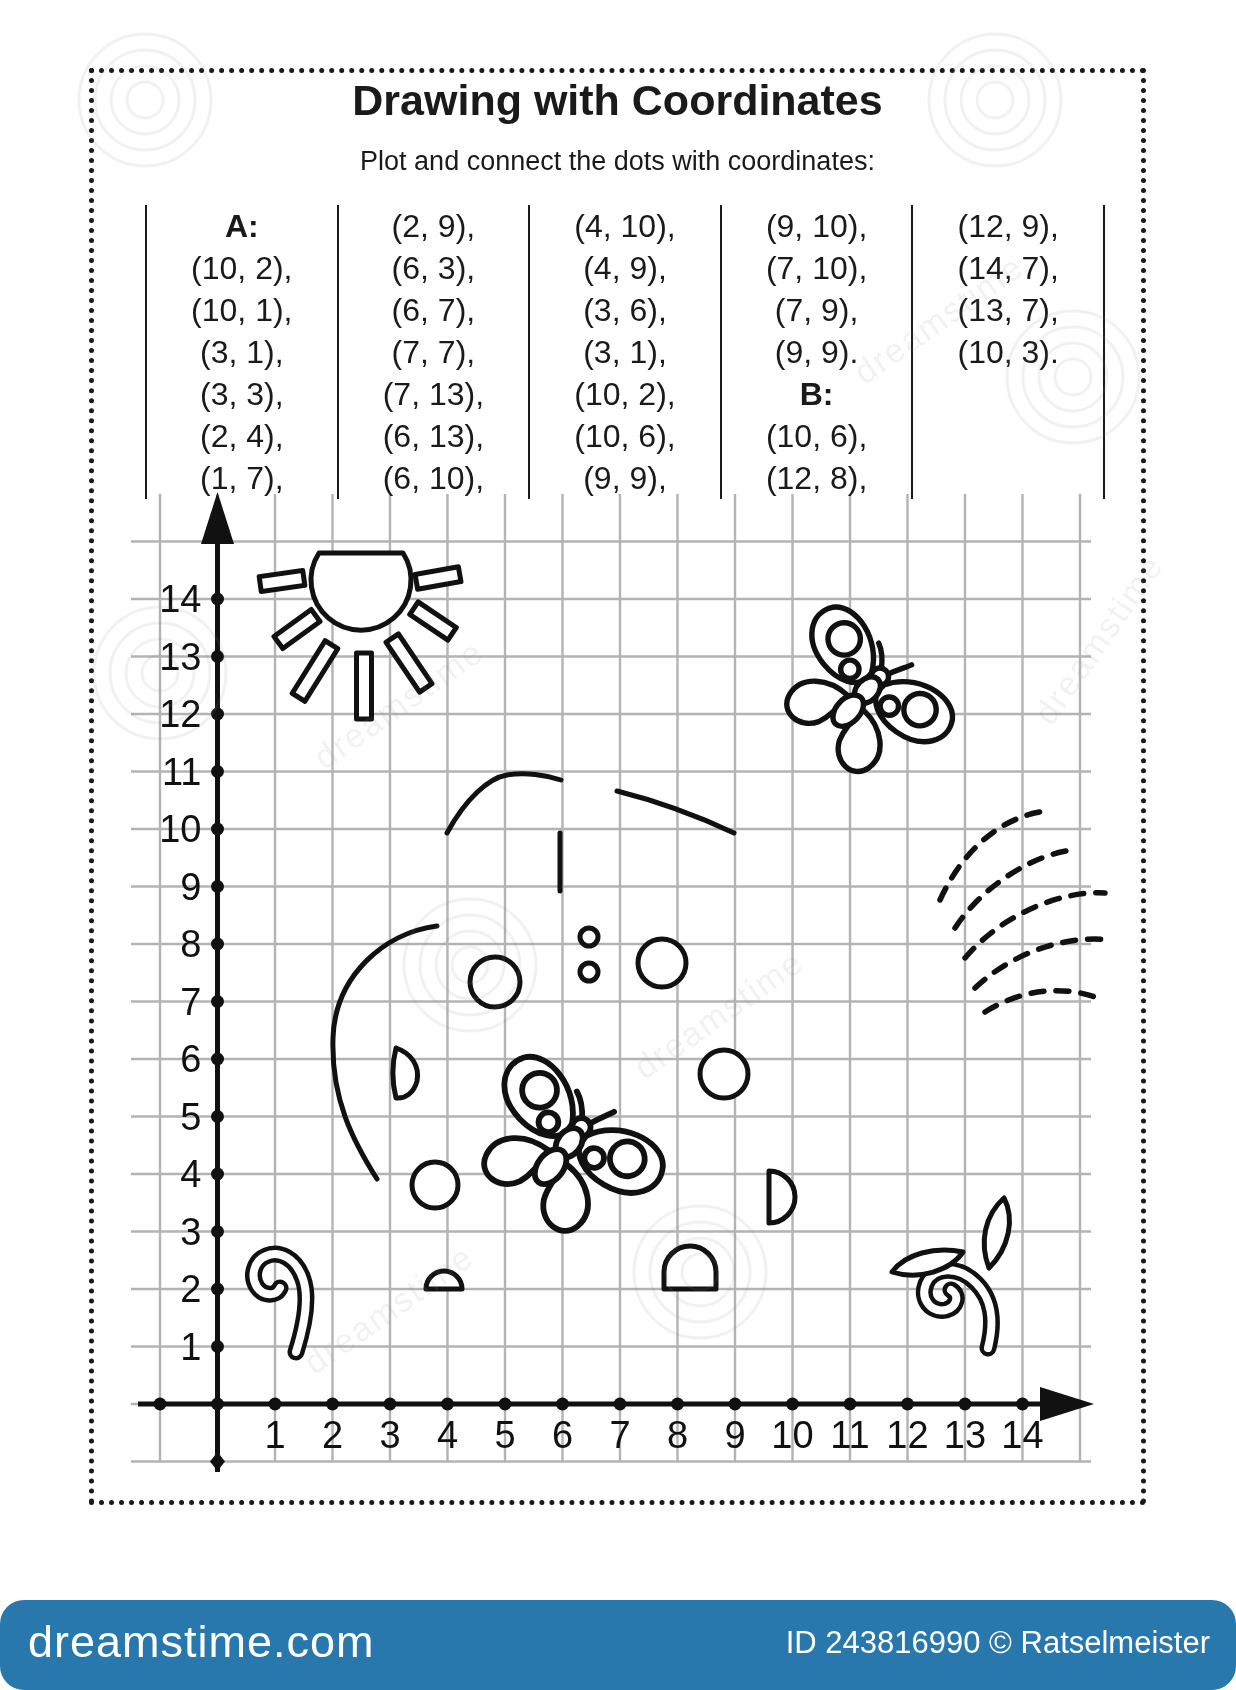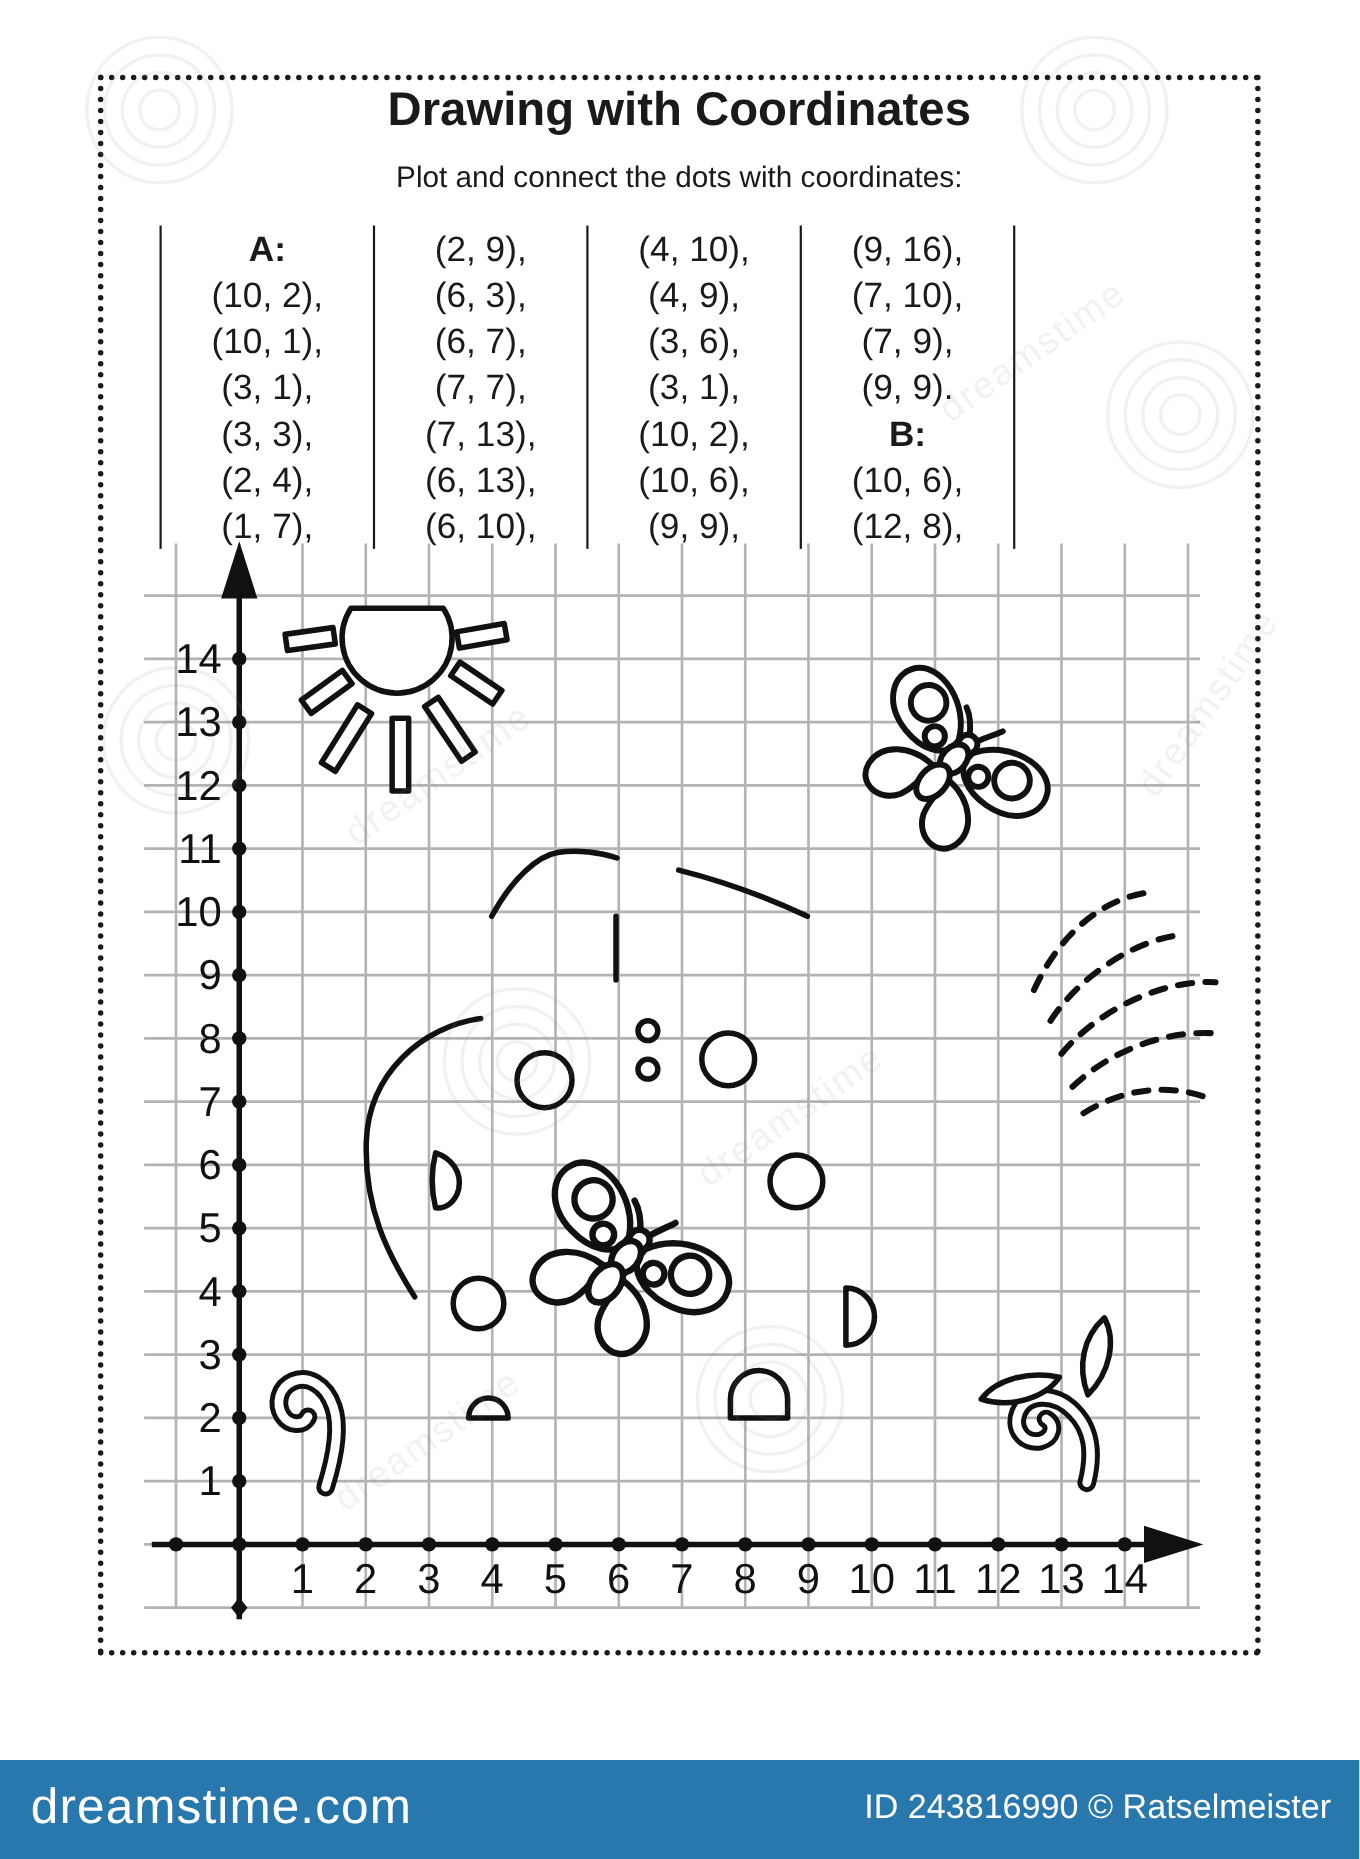--- a/index.html
+++ b/index.html
@@ -64,27 +64,33 @@
     <div class="col">
       <div class="cell">(4, 10),</div>
       <div class="cell">(4, 9),</div>
       <div class="cell">(3, 6),</div>
       <div class="cell">(3, 1),</div>
       <div class="cell">(10, 2),</div>
       <div class="cell">(10, 6),</div>
       <div class="cell">(9, 9),</div>
     </div>
     <div class="col">
-      <div class="cell">(9, 16),</div>
+      <div class="cell">(9, 10),</div>
       <div class="cell">(7, 10),</div>
       <div class="cell">(7, 9),</div>
       <div class="cell">(9, 9).</div>
       <div class="cell bold">B:</div>
       <div class="cell">(10, 6),</div>
       <div class="cell">(12, 8),</div>
+    </div>
+    <div class="col">
+      <div class="cell">(12, 9),</div>
+      <div class="cell">(14, 7),</div>
+      <div class="cell">(13, 7),</div>
+      <div class="cell">(10, 3).</div>
     </div>
   </div>
 
   <svg id="grid-svg" class="chart" width="1236" height="1560" viewBox="0 0 1236 1560">
     <defs>
       <g id="butterfly">
         <path class="ink" stroke-width="4" d="M -3 -32 C -10 -42 -17 -47 -22 -49"></path>
         <path class="ink" stroke-width="4" d="M 3 -32 C 8 -44 12 -50 14 -55"></path>
         <path class="inkfill" d="M -8 -24 C -22 -52 -62 -62 -76 -44 C -88 -26 -74 -4 -46 0 C -24 3 -10 -6 -8 -16 Z"></path>
         <path class="inkfill" d="M 8 -24 C 22 -52 62 -62 76 -44 C 88 -26 74 -4 46 0 C 24 3 10 -6 8 -16 Z"></path>
@@ -323,18 +329,18 @@
           <circle r="66"></circle>
         </g>
       </svg>
   </div>
   <div class="wm wm-text" style="left:300px;top:685px;transform:rotate(-35deg);">dreamstime</div>
   <div class="wm wm-text" style="left:1000px;top:620px;transform:rotate(-55deg);">dreamstime</div>
   <div class="wm wm-text" style="left:620px;top:995px;transform:rotate(-35deg);">dreamstime</div>
   <div class="wm wm-text" style="left:290px;top:1290px;transform:rotate(-35deg);">dreamstime</div>
   <div class="wm wm-text" style="left:840px;top:300px;transform:rotate(-35deg);">dreamstime</div>
 
-  <div class="footer" id="footer-bar" style="background: rgb(40, 120, 173);">
+  <div class="footer" id="footer-bar" style="background: rgb(40, 120, 173); border-radius: 24px;">
     <div class="footer-logo">dreamstime.com</div>
     <div class="footer-credit">ID 243816990 © Ratselmeister</div>
   </div>
 
 </div>
 
 </body></html>

